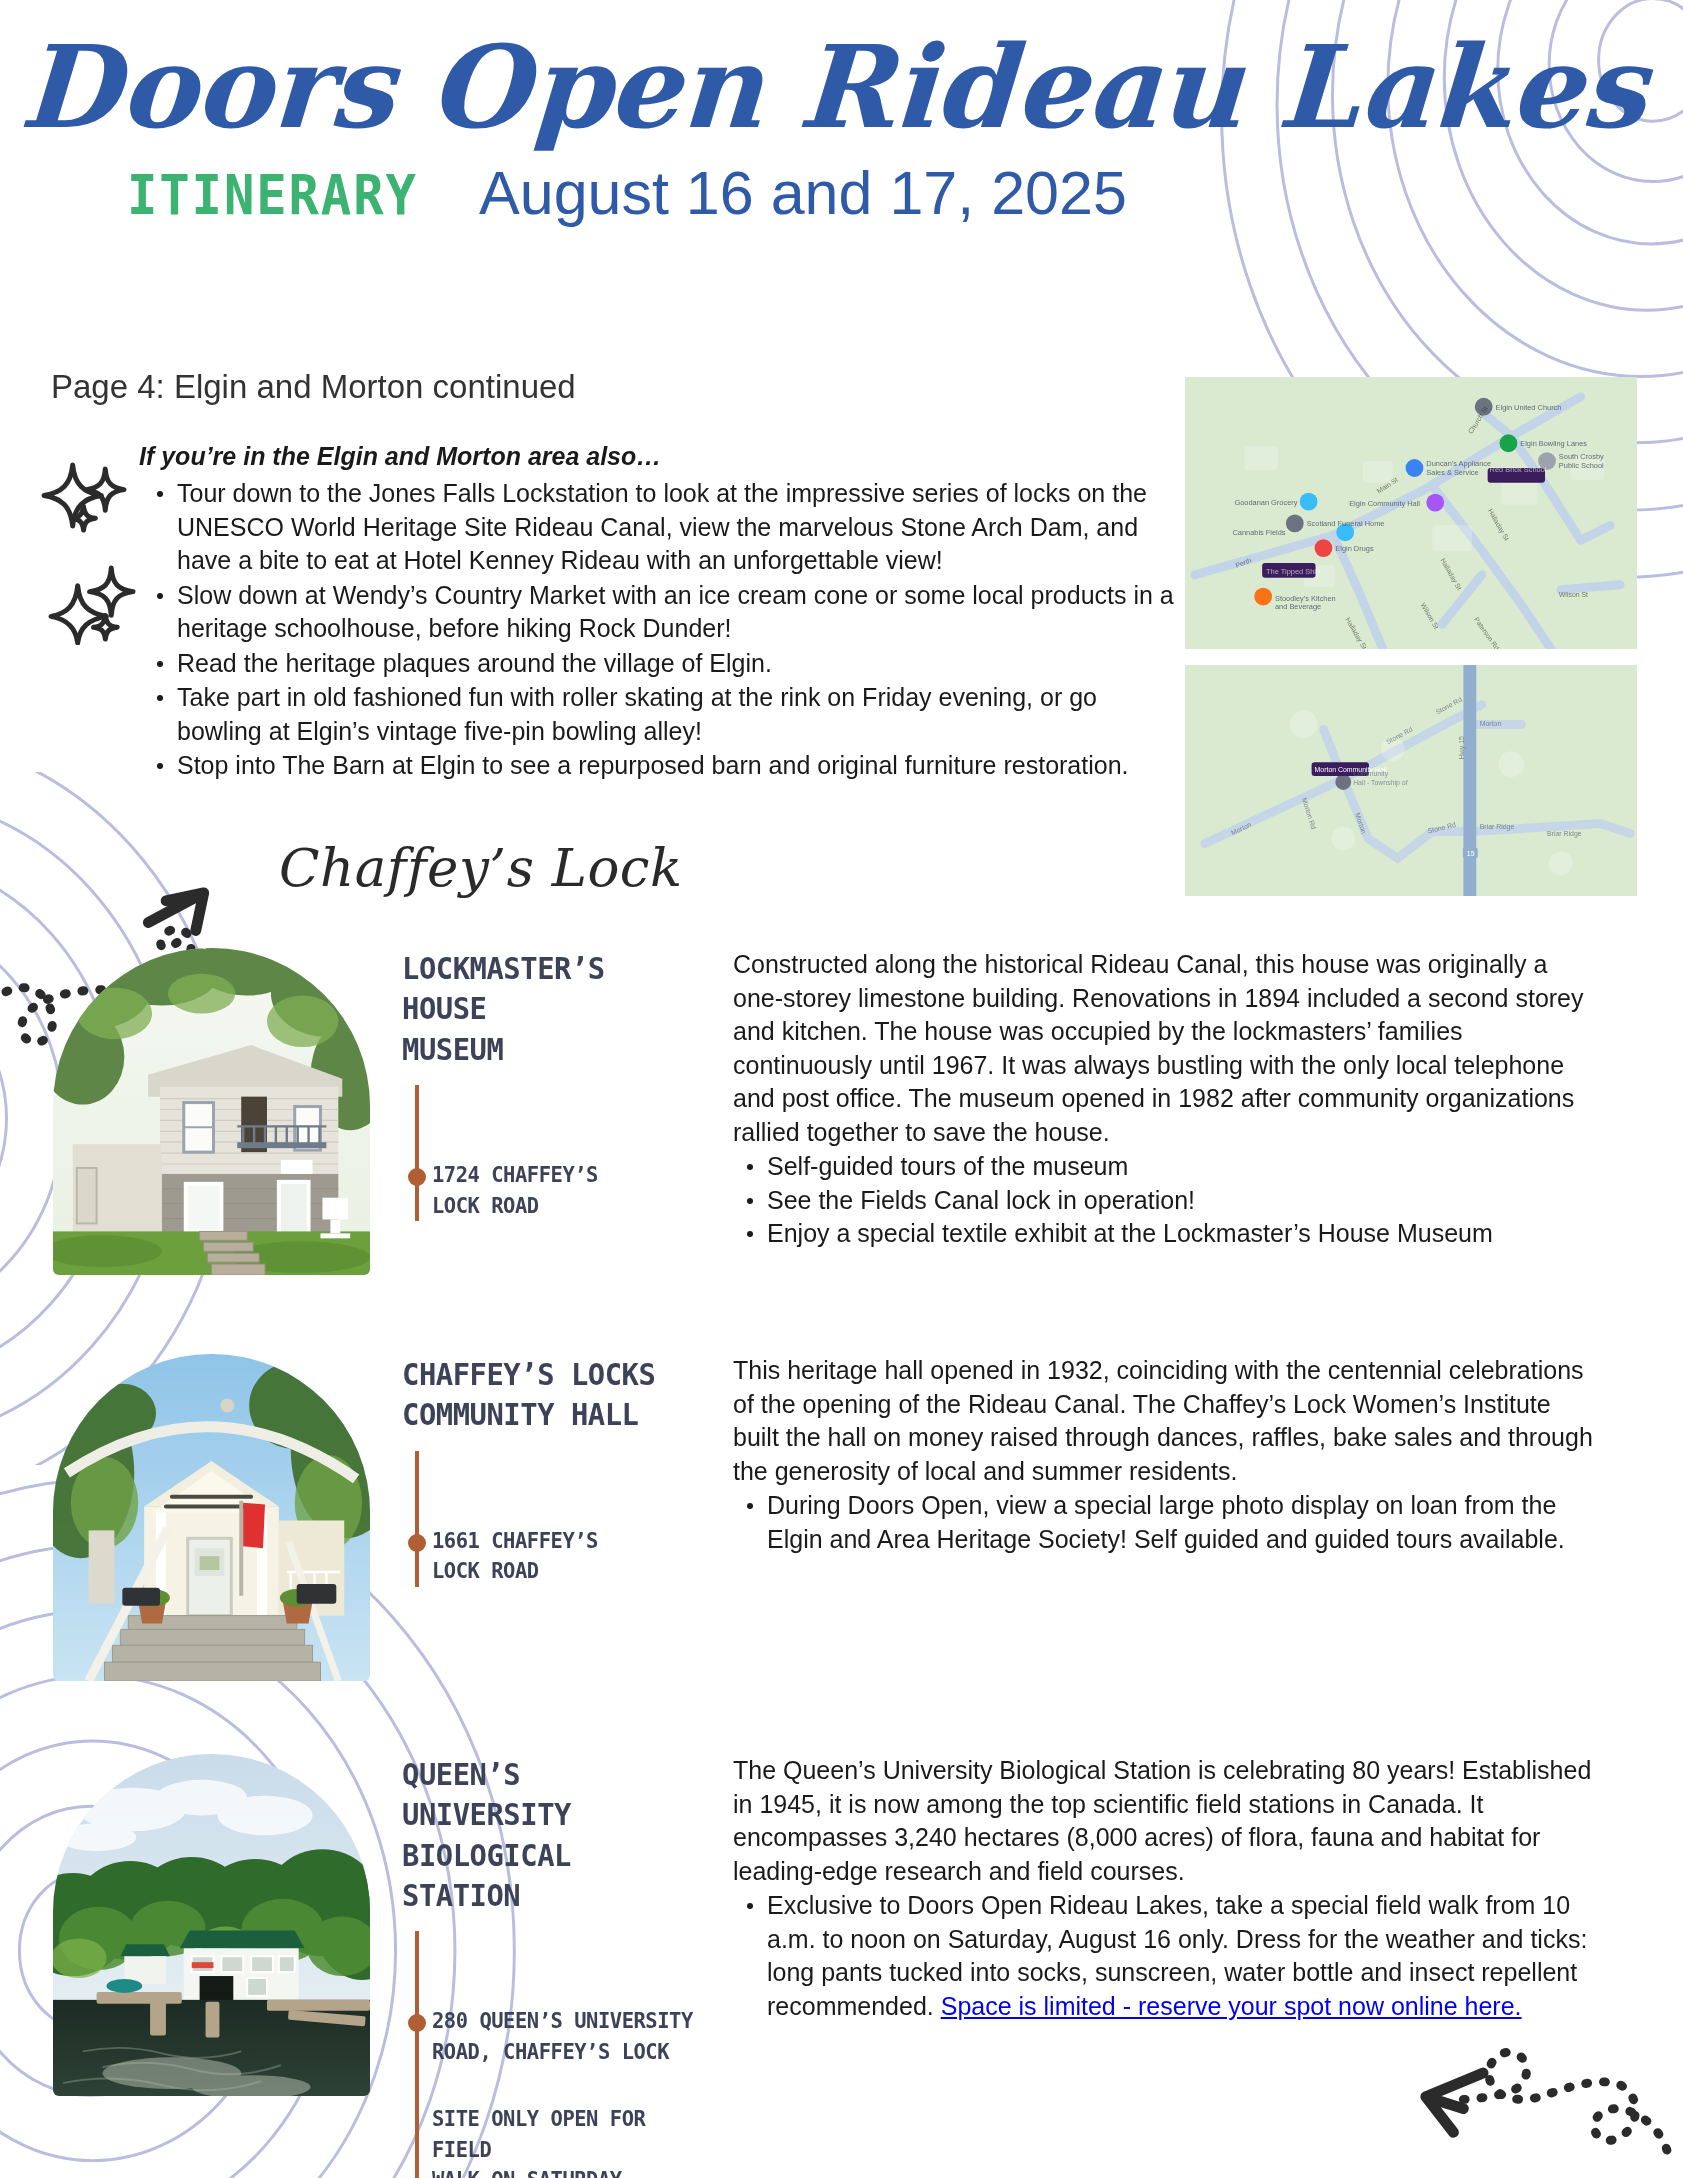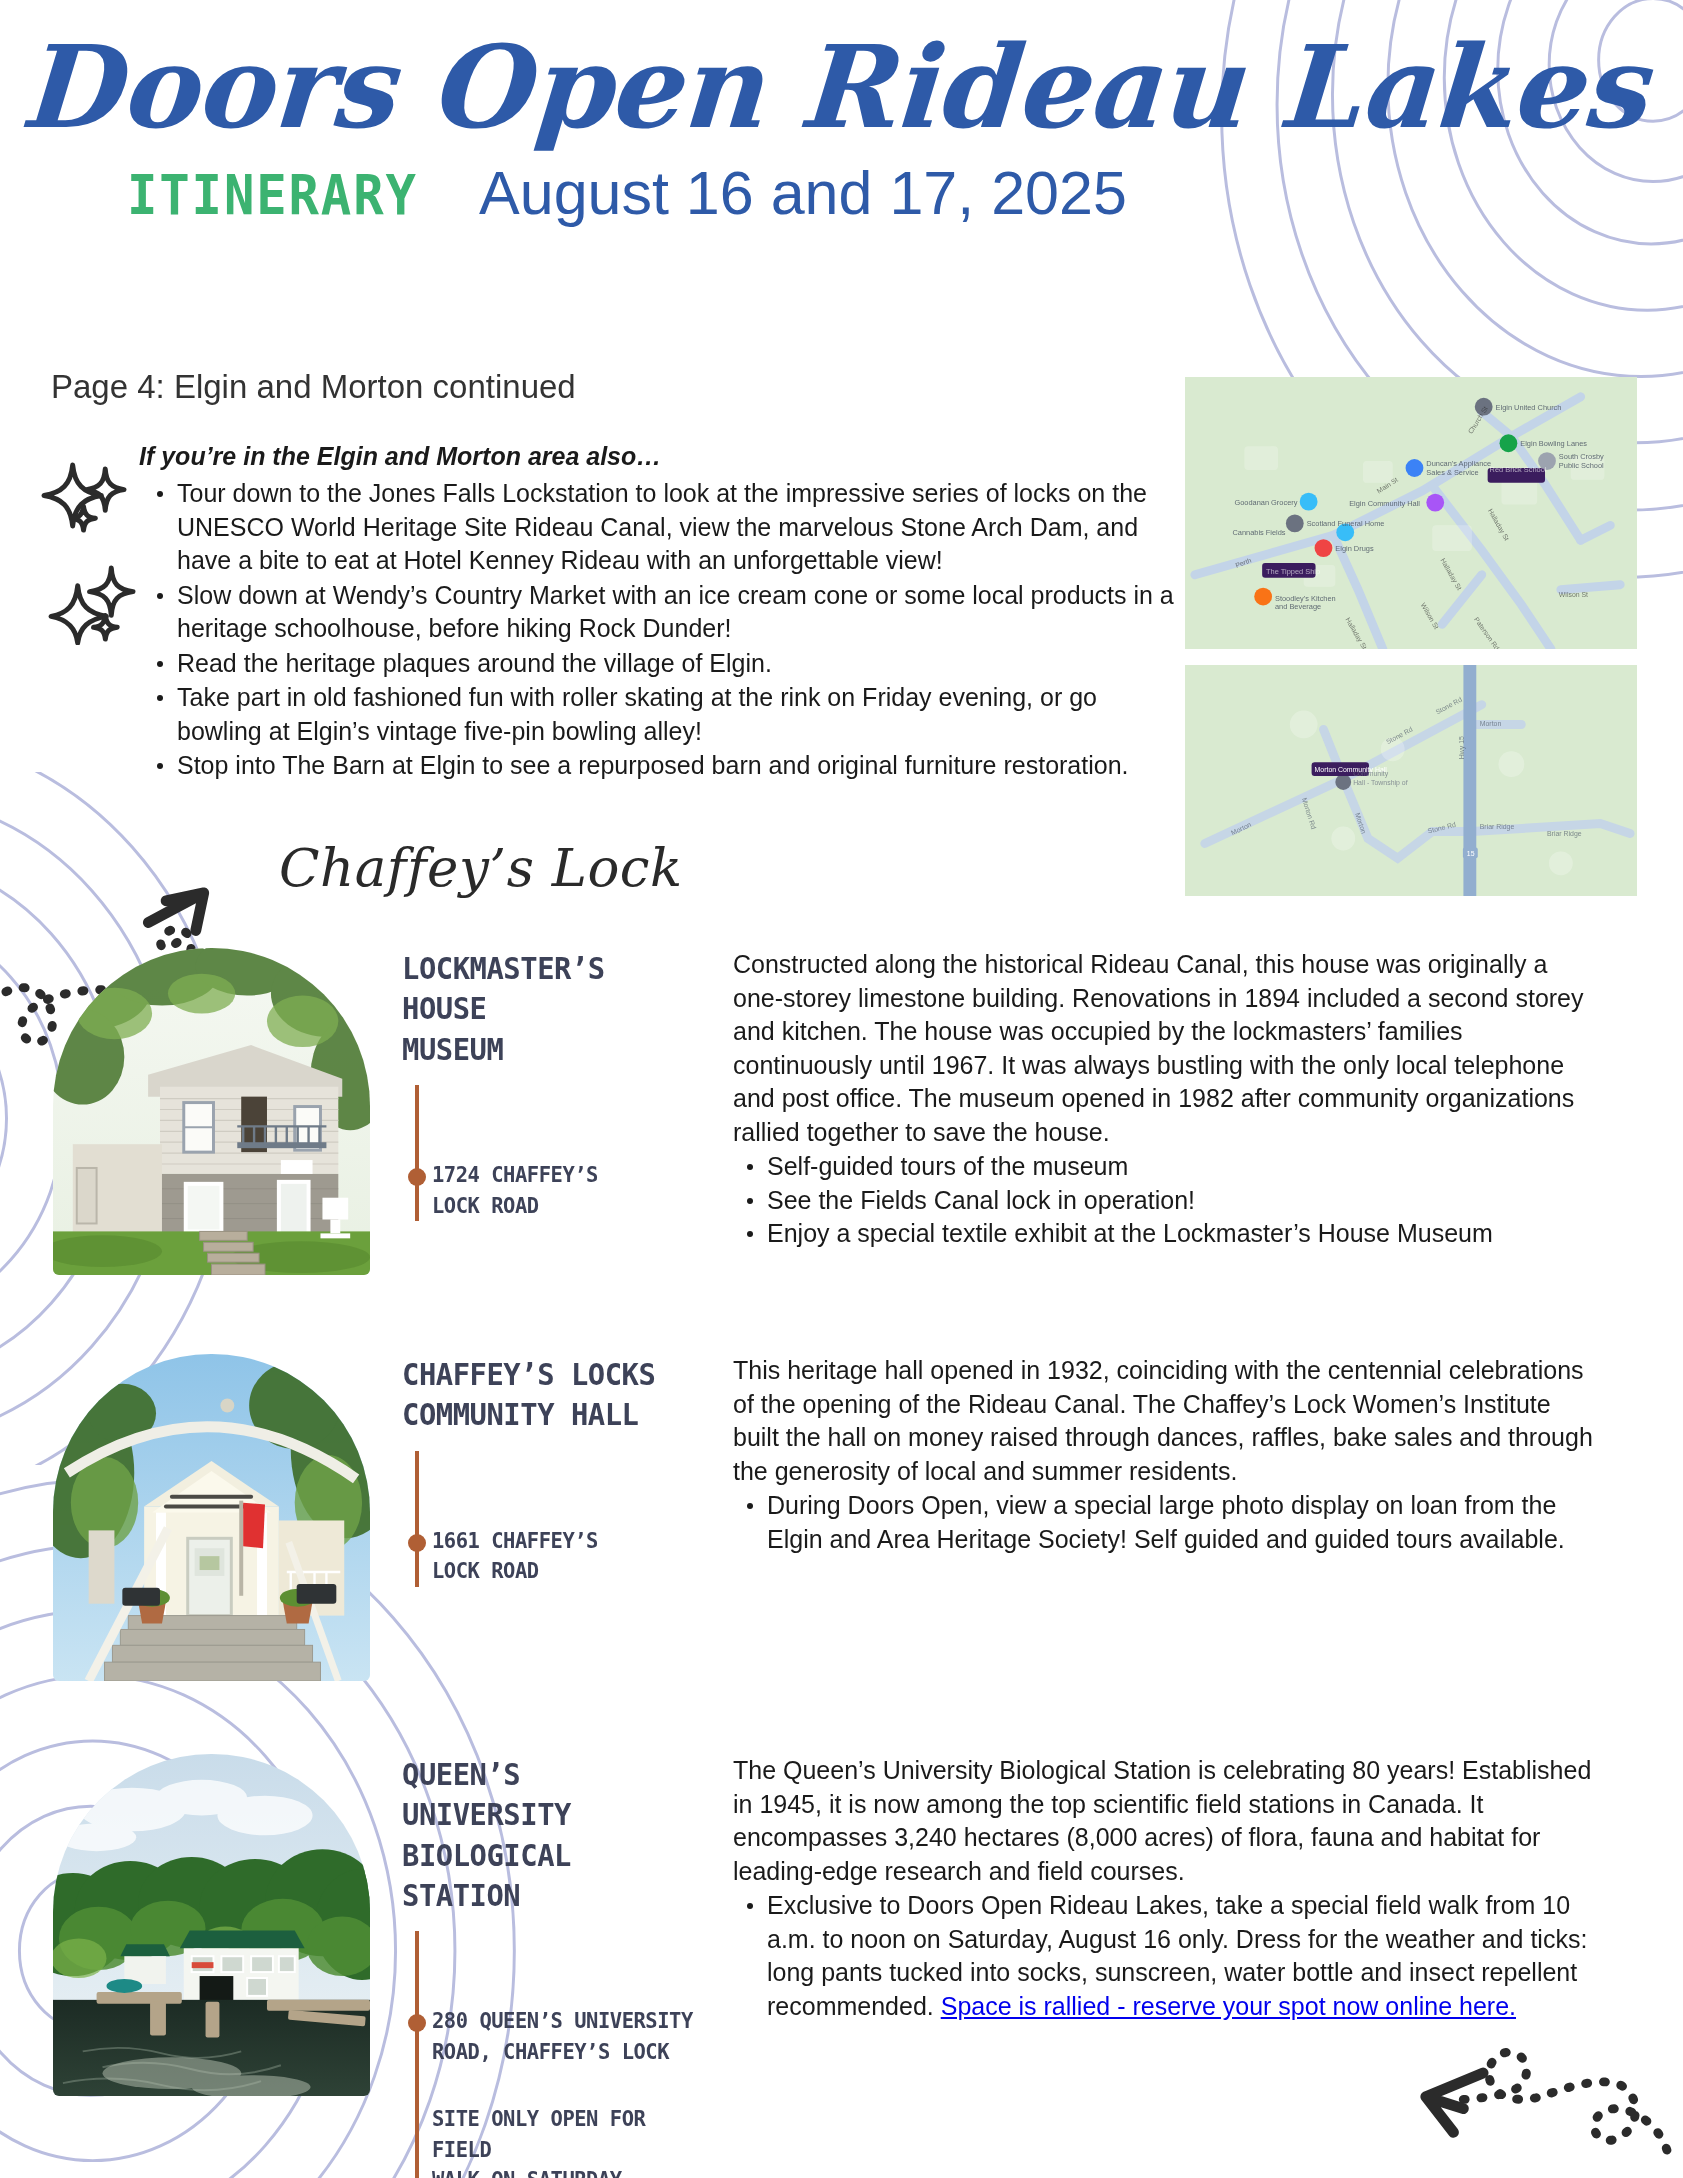--- a/index.html
+++ b/index.html
@@ -779,17 +779,17 @@
 ROAD, CHAFFEY’S LOCK</div>
         <div class="addr-text addr-note">SITE ONLY OPEN FOR FIELD
 WALK ON SATURDAY - MUST
 REGISTER TO ATTEND!</div>
       </div>
     </div>
   </div>
   <div class="desc-col">
     <p class="desc-para">The Queen’s University Biological Station is celebrating 80 years! Established in 1945, it is now among the top scientific field stations in Canada. It encompasses 3,240 hectares (8,000 acres) of flora, fauna and habitat for leading-edge research and field courses.</p>
     <ul class="desc-list">
-      <li><span>Exclusive to Doors Open Rideau Lakes, take a special field walk from 10 a.m. to noon on Saturday, August 16 only. Dress for the weather and ticks: long pants tucked into socks, sunscreen, water bottle and insect repellent recommended. </span><a class="link-underline" href="#">Space is rallied - reserve your spot now online here.</a></li>
+      <li><span>Exclusive to Doors Open Rideau Lakes, take a special field walk from 10 a.m. to noon on Saturday, August 16 only. Dress for the weather and ticks: long pants tucked into socks, sunscreen, water bottle and insect repellent recommended. </span><a class="link-underline" href="#">Space is limited - reserve your spot now online here.</a></li>
     </ul>
   </div>
 </div>
 
 
 </body></html>

